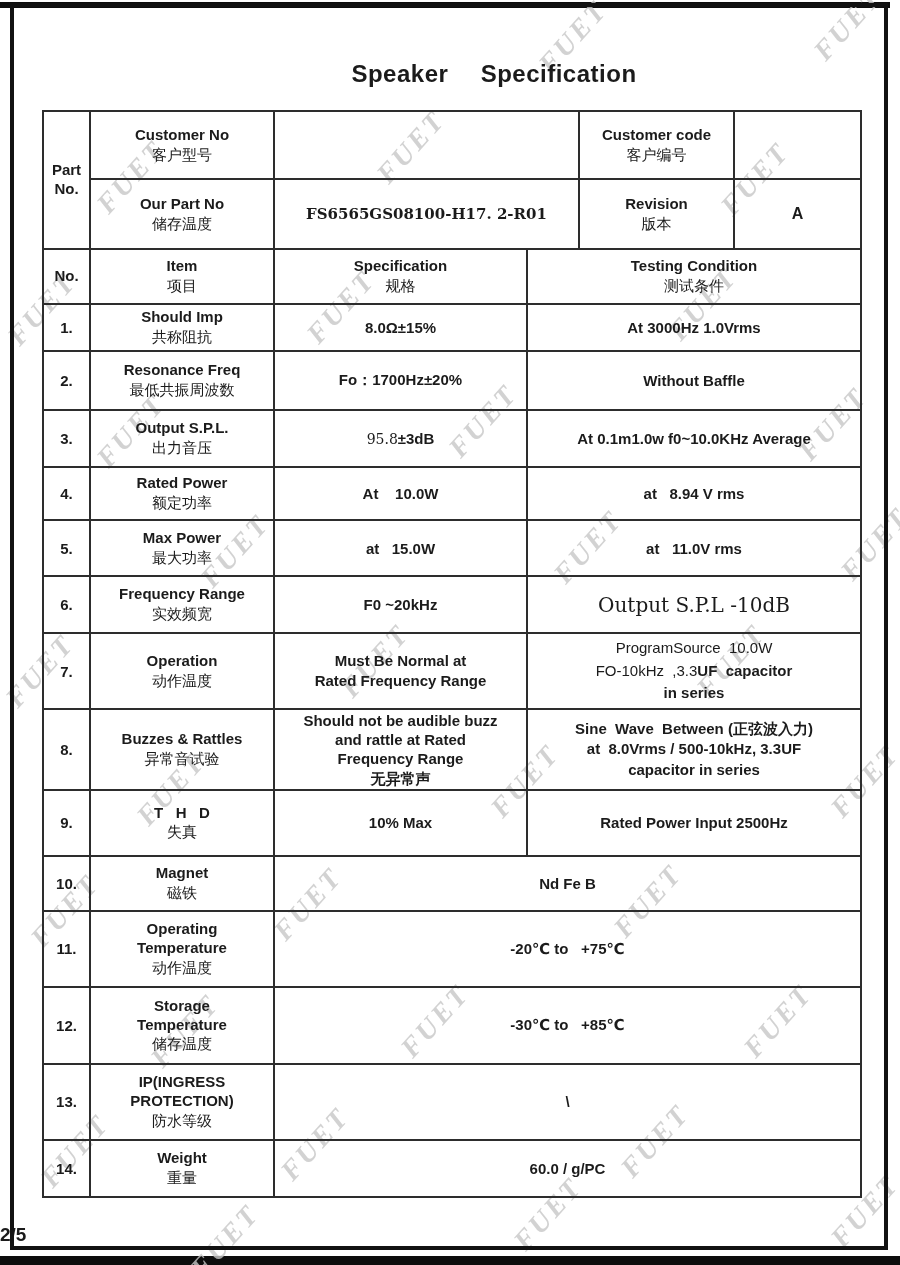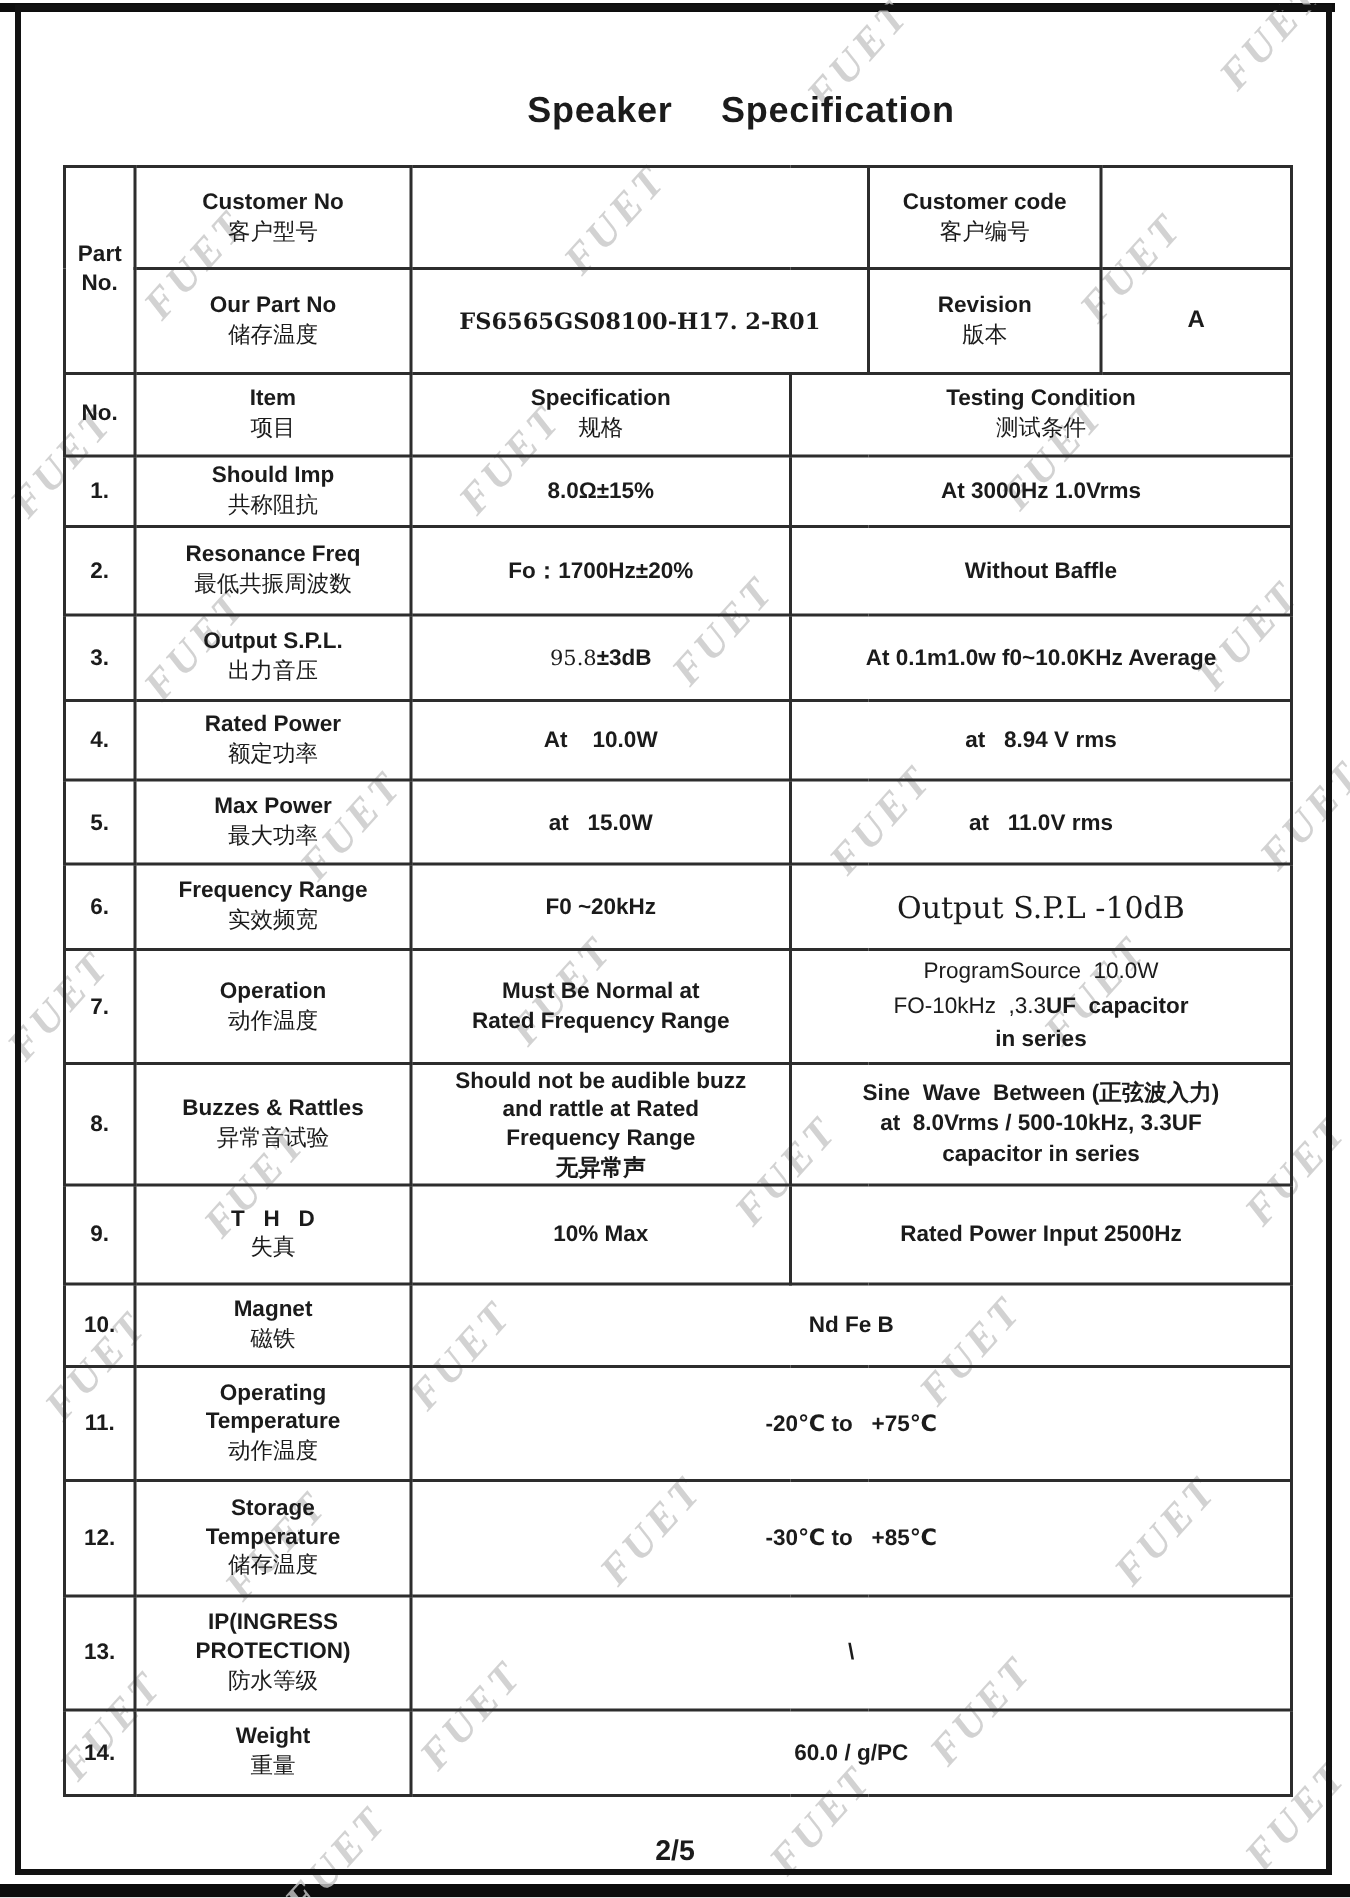--- a/index.html
+++ b/index.html
@@ -51,21 +51,21 @@
   .vbottom { vertical-align:bottom; padding-bottom:4px; }
   .vtop { vertical-align:top; padding-top:4px; }
   .lh-wide { line-height:1.5; }
   .lh-med  { line-height:1.35; }
   tr.h68{height:68px} tr.h70{height:70px} tr.h55{height:55px} tr.h47{height:47px}
   tr.h59{height:59px} tr.h57{height:57px} tr.h53{height:53px} tr.h56{height:56px}
   tr.h76{height:76px} tr.h80{height:80px} tr.h66{height:66px}
   tr.h77{height:77px}
   
   .footer {
-    position:absolute; left:0; top:1224px; width:900px; text-align:center;
+    position:absolute; left:0; top:1224px; width:900px; 
     font-size:19px; font-weight:bold; z-index:2;
   }
 </style>
 </head>
 <body>
 
 <div class="page">
 
   <div class="top-bar"></div>
   <div class="frame"></div>

